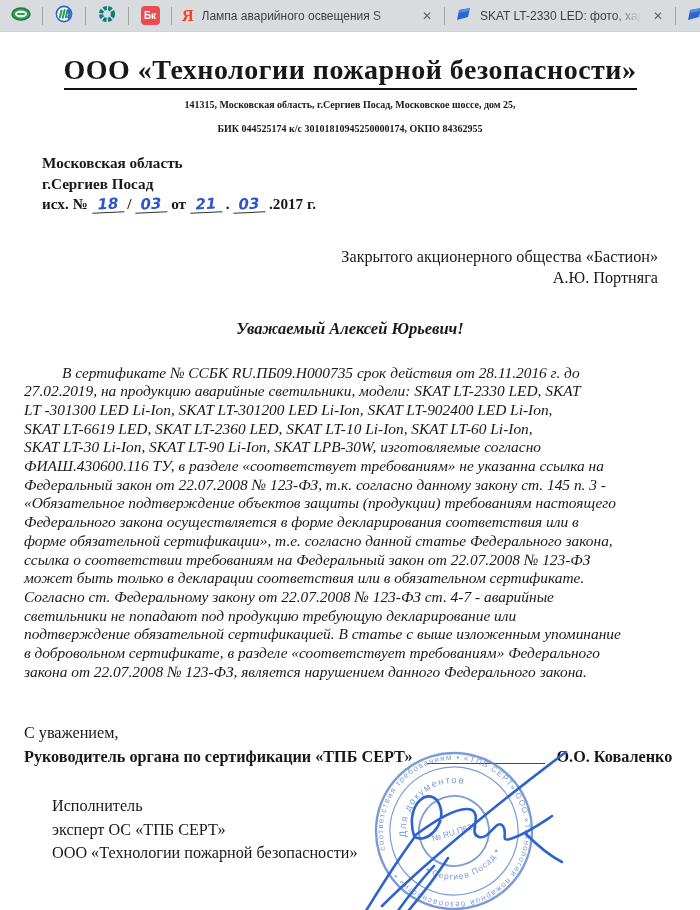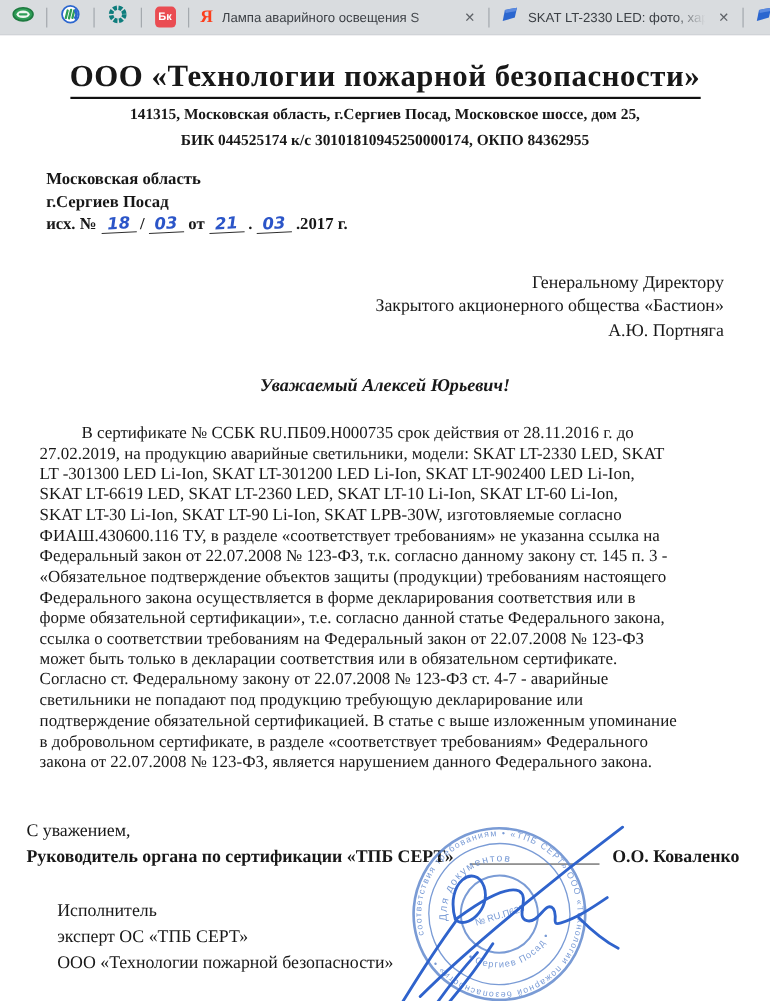--- a/index.html
+++ b/index.html
@@ -18,28 +18,28 @@
   .tab-close { font-size:12px; color:#5f6368; padding:2px 4px; line-height:1; }
   .ya-glyph { color:#fc3f1d; font-family:"Liberation Serif", serif; font-weight:bold; font-size:16px; line-height:1; }
   .bk-badge { width:19px; height:19px; border-radius:4px; background:#ea4c52; color:#fff;
               font-size:10px; font-weight:bold; display:flex; align-items:center; justify-content:center; }
 
   
   .page { position:relative; width:700px; height:878px; background:#fff; color:#181818; }
   .title { text-align:center; margin-top:22px; }
   .title span { display:inline-block; font-size:28px; font-weight:bold; letter-spacing:.5px;
                 border-bottom:2.5px solid #111; padding-bottom:2px; }
-  .hdr { text-align:center; font-weight:bold; font-size:14px; line-height:19px; margin-top:5px; }
+  .hdr { text-align:center; font-weight:bold; font-size:10px; line-height:19px; margin-top:5px; }
   .origin { margin:15px 0 0 42px; font-weight:bold; font-size:15.2px; line-height:20.5px; }
   .hw { display:inline-block; min-width:32px; text-align:center; color:#2b55c8;
         font-family:"DejaVu Sans", sans-serif; font-style:italic; font-weight:600; font-size:15px;
         border-bottom:1.6px solid #2f2f2f; line-height:15px; transform:rotate(-3deg); }
   .recipient { text-align:right; margin:32px 42px 0 0; font-size:16.2px; line-height:21.5px; }
   .salutation { text-align:center; font-weight:bold; font-size:16.5px; margin-top:29px;font-style:italic; }
-  .body { margin:25px 28px 0 36px; font-size:15.4px; line-height:18.7px; }
+  .body { margin:25px 28px 0 24px; font-size:15.4px; line-height:18.7px;font-style:italic; }
   .body .bl { white-space:nowrap; }
   .body .bl:first-child { text-indent:38px; }
   .closing { margin:41px 0 0 24px; font-size:16.2px; line-height:22px; }
   .sig-row { display:flex; align-items:flex-end; margin-top:2px;font-weight:bold; }
   .sig-line { width:118px; border-bottom:1.6px solid #4a4a4a; margin:0 12px 4px 14px; height:1px; }
   .executor { margin:27px 0 0 52px; font-size:16.2px; line-height:23.5px; }
 
   
   .stamp { position:absolute; left:372px; top:695px; width:164px; height:164px; transform:rotate(-17deg); }
   .signature { position:absolute; left:330px; top:652px; width:300px; height:250px; pointer-events:none; }
@@ -138,21 +138,20 @@
       <span class="hw">03</span>
       <span>от</span>
       <span class="hw">21</span>
       <span>.</span>
       <span class="hw">03</span>
       <span>.2017 г.</span>
     </div>
   </div>
 
   <div class="recipient">
-    <div>Генеральному Директору</div>
     <div>Закрытого акционерного общества  «Бастион»</div>
     <div>А.Ю. Портняга</div>
   </div>
 
   <div class="salutation">Уважаемый Алексей Юрьевич!</div>
 
   <div class="body">
     <div class="bl">В сертификате № ССБК RU.ПБ09.Н000735 срок действия от 28.11.2016 г. до</div>
     <div class="bl">27.02.2019, на продукцию аварийные светильники, модели: SKAT LT-2330 LED, SKAT</div>
     <div class="bl">LT -301300 LED Li-Ion, SKAT LT-301200 LED Li-Ion, SKAT LT-902400 LED Li-Ion,</div>

